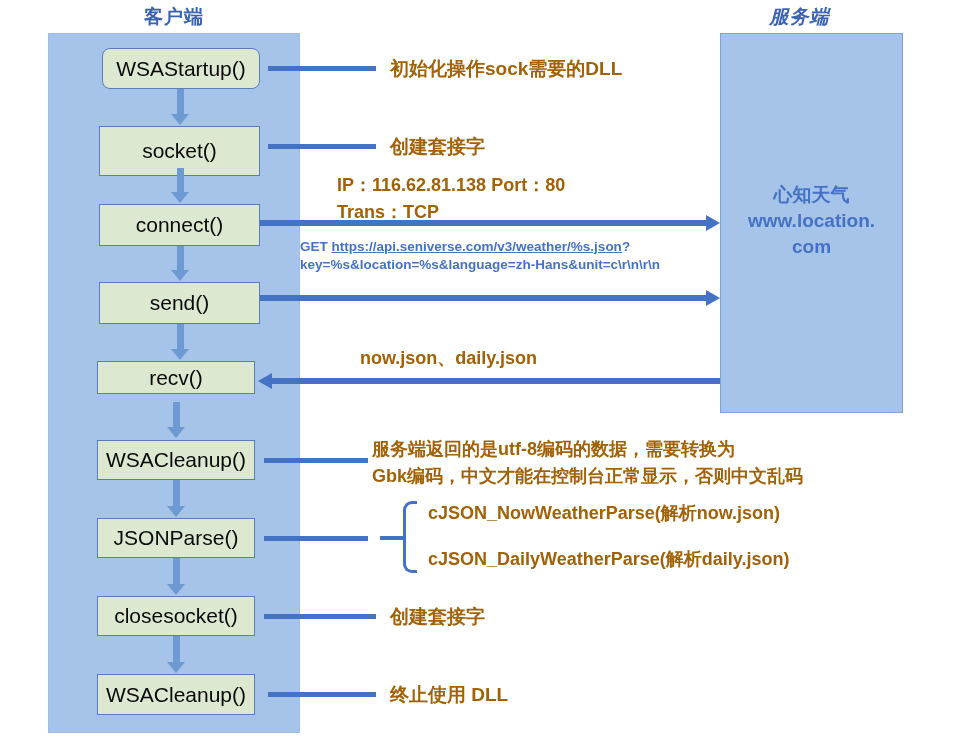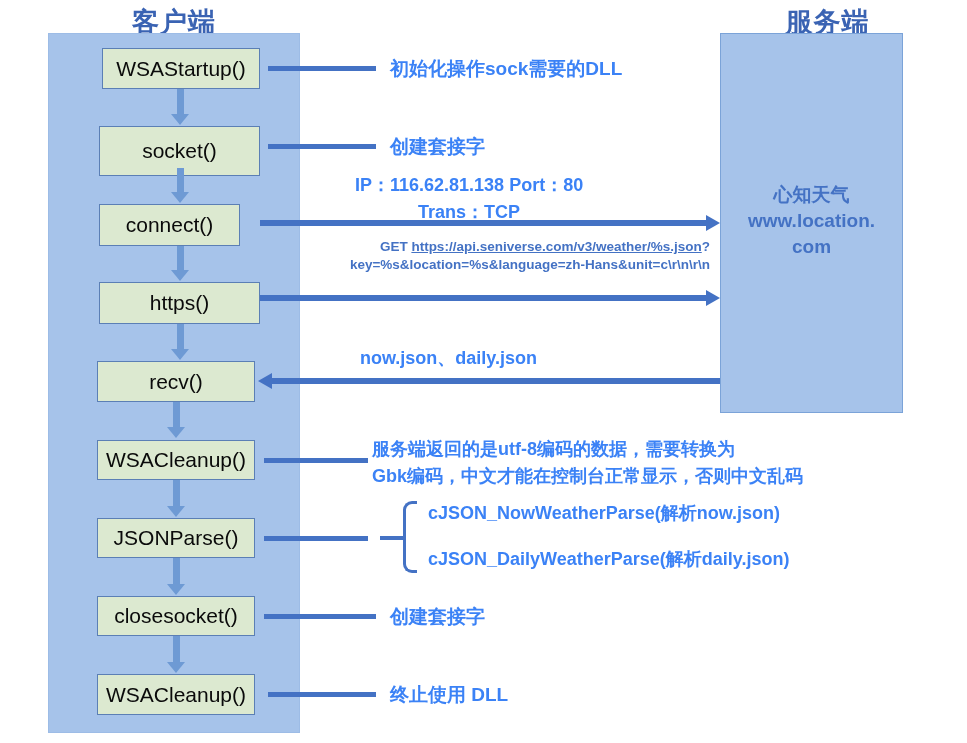--- a/index.html
+++ b/index.html
@@ -8,25 +8,25 @@
     background:#ffffff;
     font-family:"Liberation Sans","DejaVu Sans",sans-serif;
     overflow:hidden;
     position:relative;
   }
   #stage{position:absolute;left:0;top:0;width:967px;height:743px;}
 
   
   .col-title{
     position:absolute;
-    font-size:27px;font-weight:bold;color:#3a63b3;
+    font-size:19px;font-weight:bold;color:#3a63b3;
     letter-spacing:1px;text-align:center;white-space:nowrap;
   }
   #client-title{left:48px;top:4px;width:252px;}
-  #server-title{left:736px;top:4px;width:183px;}
+  #server-title{left:708px;top:4px;width:183px;font-style:italic;}
 
   
   .client-panel{
     position:absolute;left:48px;top:33px;width:252px;height:700px;
     background:#a6c3ea;border:1px solid #9dbce6;box-sizing:border-box;
   }
   .server-panel{
     position:absolute;left:720px;top:33px;width:183px;height:380px;
     background:#a6c3ea;border:1px solid #7ba3d8;box-sizing:border-box;
   }
@@ -67,21 +67,21 @@
   }
   .harrow-head-l{
     position:absolute;width:0;height:0;
     border-top:8px solid transparent;border-bottom:8px solid transparent;
     border-right:14px solid #4472c4;
   }
 
   
   .ann{
     position:absolute;
-    color:#3b82f6;font-weight:bold;
+    color:#a16207;font-weight:bold;
     font-family:"Liberation Sans","DejaVu Sans",sans-serif;
   }
   .ann-lg{font-size:19px;line-height:26px;}
   .ann-md{font-size:18px;line-height:27px;}
   .ann-sm{font-size:13.5px;line-height:18px;font-weight:bold;color:#4472c4;}
   .url-underline{text-decoration:underline;}
 
   
   .brace{
     position:absolute;
@@ -102,25 +102,25 @@
 
   <div class="client-panel"></div>
 
   <div class="server-panel"></div>
   <div class="server-label">
     <div>心知天气</div>
     <div>www.location.</div>
     <div>com</div>
   </div>
 
-  <div class="pbox" style="left:102px;top:48px;width:158px;height:41px;">WSAStartup()</div>
+  <div class="pbox" style="left:102px;top:48px;width:158px;height:41px;border-radius:8px;">WSAStartup()</div>
   <div class="pbox" style="left:99px;top:126px;width:161px;height:50px;">socket()</div>
-  <div class="pbox" style="left:99px;top:204px;width:141px;height:42px;">connect()</div>
-  <div class="pbox" style="left:99px;top:282px;width:161px;height:42px;">https()</div>
-  <div class="pbox" style="left:97px;top:361px;width:158px;height:41px;">recv()</div>
+  <div class="pbox" style="left:99px;top:204px;width:161px;height:42px;">connect()</div>
+  <div class="pbox" style="left:99px;top:282px;width:161px;height:42px;">send()</div>
+  <div class="pbox" style="left:97px;top:361px;width:158px;height:33px;">recv()</div>
   <div class="pbox" style="left:97px;top:440px;width:158px;height:40px;">WSACleanup()</div>
   <div class="pbox" style="left:97px;top:518px;width:158px;height:40px;">JSONParse()</div>
   <div class="pbox" style="left:97px;top:596px;width:158px;height:40px;">closesocket()</div>
   <div class="pbox" style="left:97px;top:674px;width:158px;height:41px;">WSACleanup()</div>
 
   <div class="vtick" style="left:177px;top:89px;height:25px;"></div>
   <div class="vhead" style="left:171px;top:114px;"></div>
 
   <div class="vtick" style="left:177px;top:168px;height:24px;"></div>
   <div class="vhead" style="left:171px;top:192px;"></div>
@@ -142,28 +142,28 @@
 
   <div class="vtick" style="left:173px;top:636px;height:26px;"></div>
   <div class="vhead" style="left:167px;top:662px;"></div>
 
   <div class="stub" style="left:268px;top:66px;width:108px;"></div>
   <div class="ann ann-lg" style="left:390px;top:56px;">初始化操作sock需要的DLL</div>
 
   <div class="stub" style="left:268px;top:144px;width:108px;"></div>
   <div class="ann ann-lg" style="left:390px;top:134px;">创建套接字</div>
 
-  <div class="ann ann-md" style="left:355px;top:172px;text-align:center;">
+  <div class="ann ann-md" style="left:337px;top:172px;">
     <div>IP：116.62.81.138  Port：80</div>
     <div>Trans：TCP</div>
   </div>
   <div class="harrow" style="left:260px;top:220px;width:448px;"></div>
   <div class="harrow-head-r" style="left:706px;top:215px;"></div>
 
-  <div class="ann ann-sm" style="left:310px;top:238px;width:400px;text-align:right;">
+  <div class="ann ann-sm" style="left:300px;top:238px;width:400px;">
     <span>GET </span><span class="url-underline">https://api.seniverse.com/v3/weather/%s.json</span><span>?key=%s&amp;location=%s&amp;language=zh-Hans&amp;unit=c\r\n\r\n</span>
   </div>
   <div class="harrow" style="left:260px;top:295px;width:448px;"></div>
   <div class="harrow-head-r" style="left:706px;top:290px;"></div>
 
   <div class="ann ann-md" style="left:360px;top:345px;">now.json、daily.json</div>
   <div class="harrow" style="left:272px;top:378px;width:448px;"></div>
   <div class="harrow-head-l" style="left:258px;top:373px;"></div>
 
   <div class="stub" style="left:264px;top:458px;width:104px;"></div>

